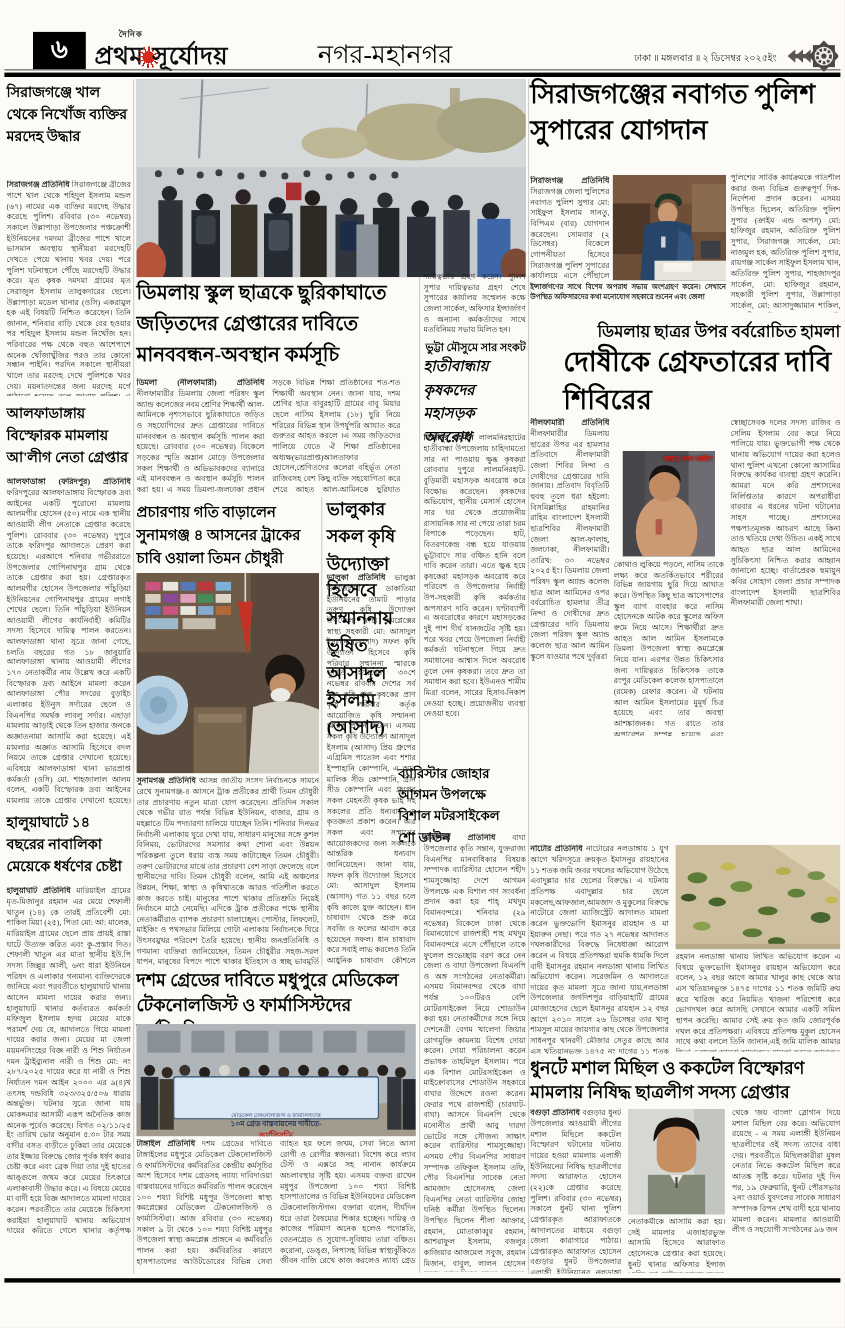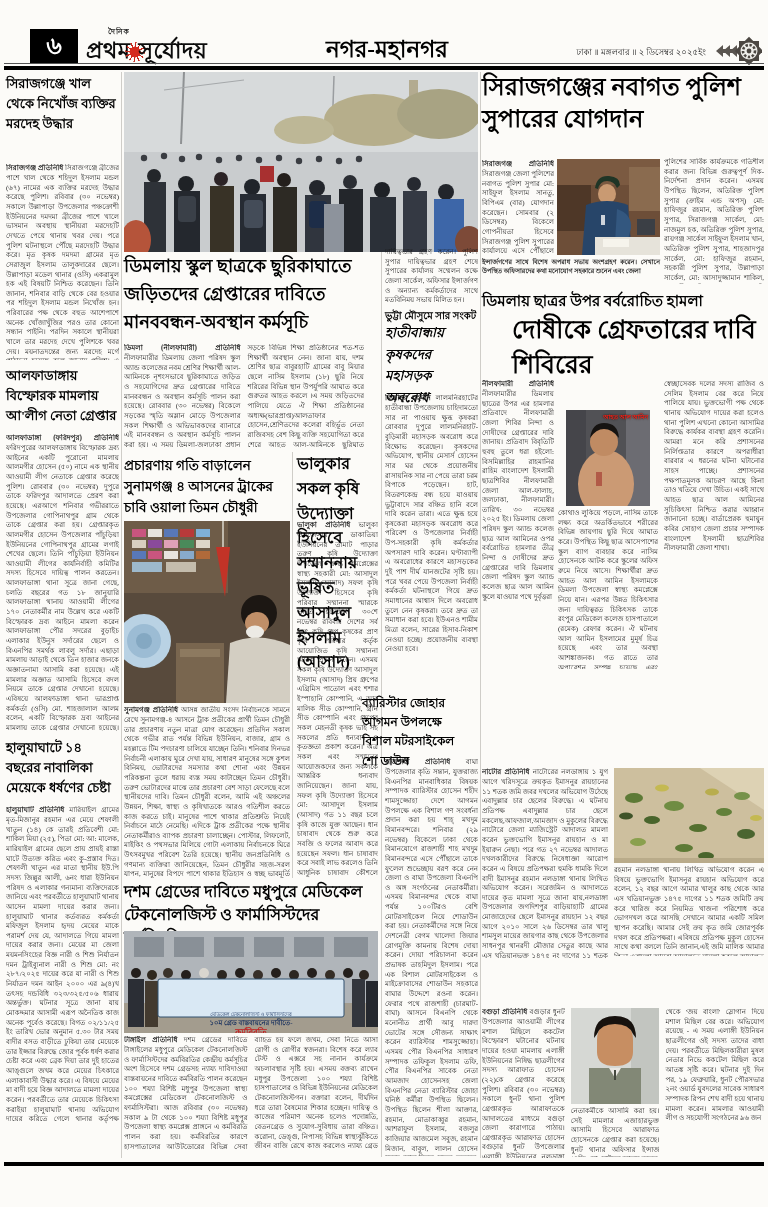--- a/index.html
+++ b/index.html
@@ -6,31 +6,31 @@
   #page{position:relative;width:768px;height:1207px;background:#fcfbf8;margin:0 auto;overflow:hidden;color:#1b1b1b;}
   .abs{position:absolute;}
   .hl{font-weight:bold;color:#000;text-align:left;}
   .body{font-size:7px;line-height:1.38;text-align:justify;color:#1d1d1d;overflow:hidden;}
   .byl{font-weight:bold;font-size:7.2px;}
   .cols2{column-count:2;column-gap:7px;}
   .photo{overflow:hidden;background:#c6c6c2;}
   .photo svg{display:block;}
   .rule-h{background:#000;}
   .rule-v{background:#cfcdc8;width:1px;}
-  .kicker{font-weight:bold;color:#000;text-align:left;}
+  .kicker{font-weight:bold;color:#000;text-align:right;}
   .flexrow{display:flex;gap:6px;}
   .flexrow>div{overflow:hidden;}
   
   #pagenum{background:#000;color:#fff;font-weight:bold;font-size:24px;text-align:center;line-height:34px;}
   #masthead{font-weight:bold;font-size:22px;letter-spacing:.5px;color:#0c0c0c;white-space:nowrap;}
   #masthead .sun{display:inline-block;width:20px;height:20px;vertical-align:-4px;margin:0 -7px 0 -5px;
      background:radial-gradient(circle at 50% 50%, #d42a1e 0 38%, rgba(212,42,30,0) 40%),
        repeating-conic-gradient(#c8271c 0deg 9deg, rgba(0,0,0,0) 9deg 30deg);border-radius:50%;}
   #daily{font-weight:bold;font-size:7.5px;letter-spacing:1px;}
-  #section-title{font-weight:bold;font-size:23px;text-align:right;color:#000;}
+  #section-title{font-weight:normal;font-size:23px;text-align:center;color:#000;}
   #dateline{font-size:8.5px;text-align:right;color:#222;}
   .caption{font-size:6.4px;line-height:1.35;font-weight:bold;color:#222;text-align:justify;}
   .banner-text{position:absolute;text-align:center;color:#17305e;overflow:hidden;}
   .banner-text .b1{font-size:5px;line-height:1.3;}
   .banner-text .b2{font-size:6.8px;font-weight:bold;line-height:1.25;}
   .banner-text .b3{font-size:8.5px;font-weight:bold;color:#c02020;line-height:1.2;}
   .banner-text .b4{font-size:4.6px;line-height:1.3;}
   .photo-cap-red{position:absolute;top:2px;right:2px;color:#ff2015;font-size:6px;font-weight:bold;text-shadow:0 0 2px #000;}
 </style>
 </head>
@@ -334,20 +334,21 @@
       <div class="b2">১০ম গ্রেড বাস্তবায়নের দাবীতে-</div>
       <div class="b3">কর্মবিরতি</div>
       <div class="b4">মেডিকেল টেকনোলজিস্ট ও ফার্মাসিস্ট ১০ম গ্রেড বাস্তবায়ন পরিষদ</div>
     </div>
   </div>
   <div class="abs body cols2" style="left:124px;top:1036px;width:254px;height:122px;">
     <b class="byl">টাঙ্গাইল প্রতিনিধি</b>
     <span>দশম গ্রেডের দাবিতে টাঙ্গাইলের মধুপুরে মেডিকেল টেকনোলজিস্ট ও ফার্মাসিস্টদের কর্মবিরতির কেন্দ্রীয় কর্মসূচির অংশ হিসেবে দশম গ্রেডসহ ন্যায্য দাবিদাওয়া বাস্তবায়নের দাবিতে কর্মবিরতি পালন করেছেন ১০০ শয্যা বিশিষ্ট মধুপুর উপজেলা স্বাস্থ্য কমপ্লেক্সের মেডিকেল টেকনোলজিস্ট ও ফার্মাসিস্টরা। আজ রবিবার (৩০ নভেম্বর) সকাল ৯ টা থেকে ১০০ শয্যা বিশিষ্ট মধুপুর উপজেলা স্বাস্থ্য কমপ্লেক্স প্রাঙ্গনে এ কর্মবিরতি পালন করা হয়। কর্মবিরতির কারণে হাসপাতালের আউটডোরের বিভিন্ন সেবা ব্যাহত হয় ফলে জখম, সেবা নিতে আসা রোগী ও রোগীর স্বজনরা। বিশেষ করে ল্যাব টেস্ট ও এক্সরে সহ নানান কার্যক্রমে অচলাবস্থার সৃষ্টি হয়। এসময় বক্তব্য রাখেন মধুপুর উপজেলা ১০০ শয্যা বিশিষ্ট হাসপাতালের ও বিভিন্ন ইউনিয়নের মেডিকেল টেকনোলজিস্টগন। বক্তারা বলেন, দীর্ঘদিন ধরে তারা বৈষম্যের শিকার হচ্ছেন। দায়িত্ব ও কাজের পরিমাণ অনেক হলেও পদোন্নতি, বেতনগ্রেড ও সুযোগ-সুবিধায় তারা বঞ্চিত। করোনা, ডেঙ্গু, নিপাসহ বিভিন্ন স্বাস্থ্যঝুঁকিতে জীবন বাজি রেখে কাজ করলেও ন্যায্য গ্রেড থেকে তারা বঞ্চিত। বক্তারা আরও হুঁশিয়ারি দেন, দ্রুত দাবি পূরণ না হলে শক্ত ডাউনের মাধ্যমে ধারাবাহিক আন্দোলন গড়ে তোলা হবে। এতে দেশের সব হাসপাতাল ও বিভিন্ন স্বাস্থ্য প্রতিষ্ঠানের সেবা ব্যবস্থা আরও ভেঙে পড়বে বলেও আশঙ্কা প্রকাশ করেন তারা। কর্মবিরতিতে মধুপুর উপজেলা স্বাস্থ্য কমপ্লেক্সের মেডিকেল টেকনোলজিস্ট, ফার্মাসিস্টসহ দপ্তরি অন্যান্য পেশাজীবীরাও একাত্মতা প্রকাশ করেন।</span>
   </div>
 
+  <div class="abs hl" style="left:482px;top:961px;width:282px;height:44px;font-size:16px;line-height:1.4;">ধুনটে মশাল মিছিল ও ককটেল বিস্ফোরণ মামলায় নিষিদ্ধ ছাত্রলীগ সদস্য গ্রেপ্তার</div>
   <div class="abs flexrow" style="left:482px;top:1008px;width:282px;height:150px;">
     <div class="body" style="width:84px;height:150px;">
       <b class="byl">বগুড়া প্রতিনিধি</b>
       <span>বগুড়ার ধুনট উপজেলার আওয়ামী লীগের মশাল মিছিলে ককটেল বিস্ফোরণ ঘটানোর ঘটনায় দায়ের হওয়া মামলায় এলাঙ্গী ইউনিয়নের নিষিদ্ধ ছাত্রলীগের সদস্য আরাফাত হোসেন (২২)কে গ্রেপ্তার করেছে পুলিশ। রবিবার (৩০ নভেম্বর) সকালে ধুনট থানা পুলিশ গ্রেপ্তারকৃত আরাফাতকে আদালতের মাধ্যমে বগুড়া জেলা কারাগারে পাঠায়। গ্রেপ্তারকৃত আরাফাত হোসেন বগুড়ার ধুনট উপজেলার এলাঙ্গী ইউনিয়নের নলডাঙ্গা গ্রামের মৃত ছবিবুর রহমানের ছেলে। গত শনিবার (২৯ নভেম্বর) রাত ১০টার দিকে বভুয়াবাড়ি এলাকা থেকে গোপন সংবাদের ভিত্তিতে তাকে আটক করা হয়। মামলার এজাহার সূত্রে জানা যায়, গত ১৭ ফেব্রুয়ারি দিবাগত রাতে ৯টার দিকে আওয়ামী লীগ ও সহযোগী সংগঠনের নেতাকর্মীরা শহীদ মিনার চত্বর</span>
     </div>
     <div style="width:90px;">
       <div class="photo" style="width:88px;height:96px;margin-bottom:3px;">
         <svg width="88" height="96" viewBox="0 0 88 96">
           <rect width="88" height="96" fill="#d6d8d4"></rect>
           <rect x="60" width="28" height="96" fill="#c2c5c0"></rect>

